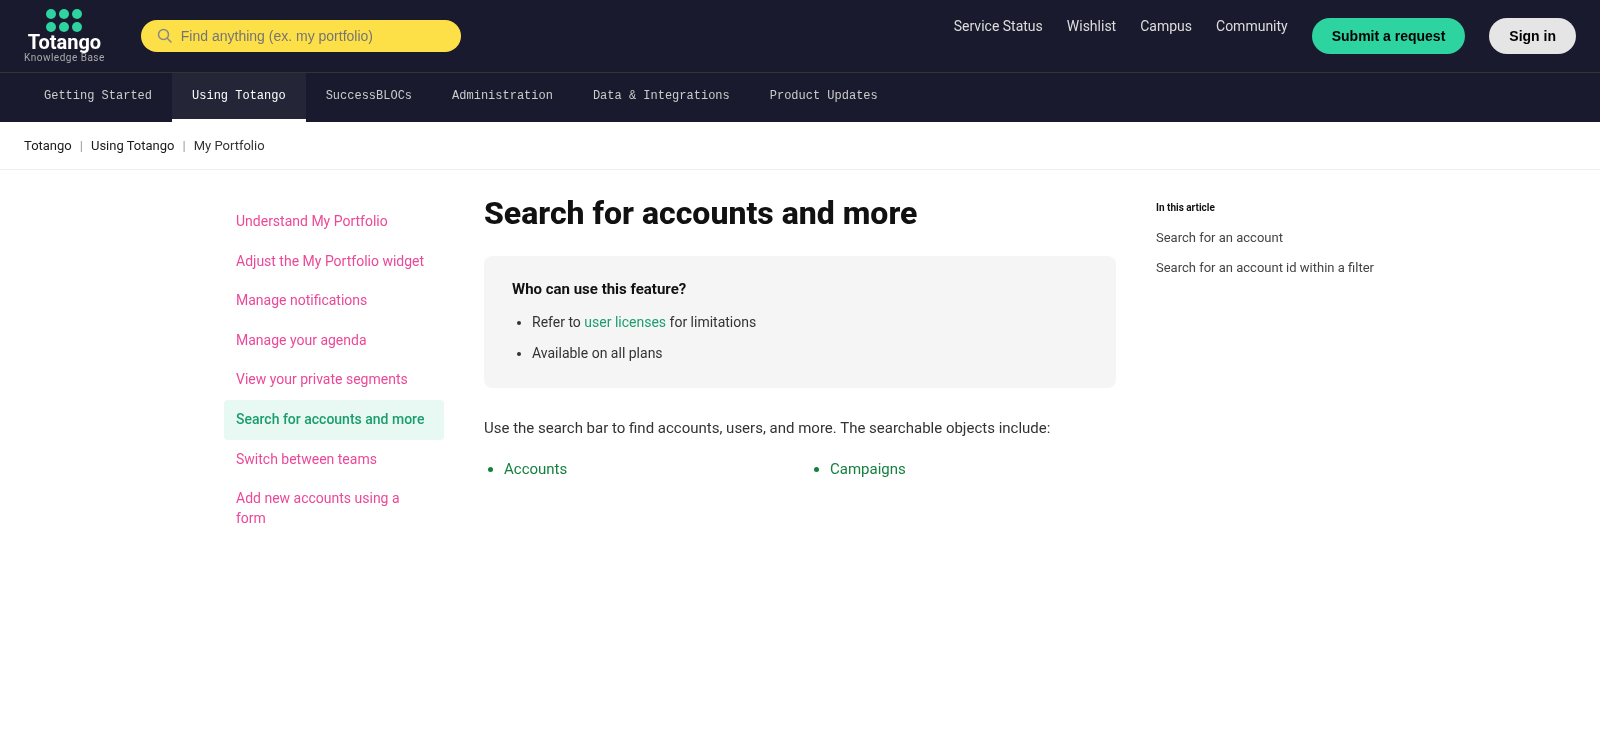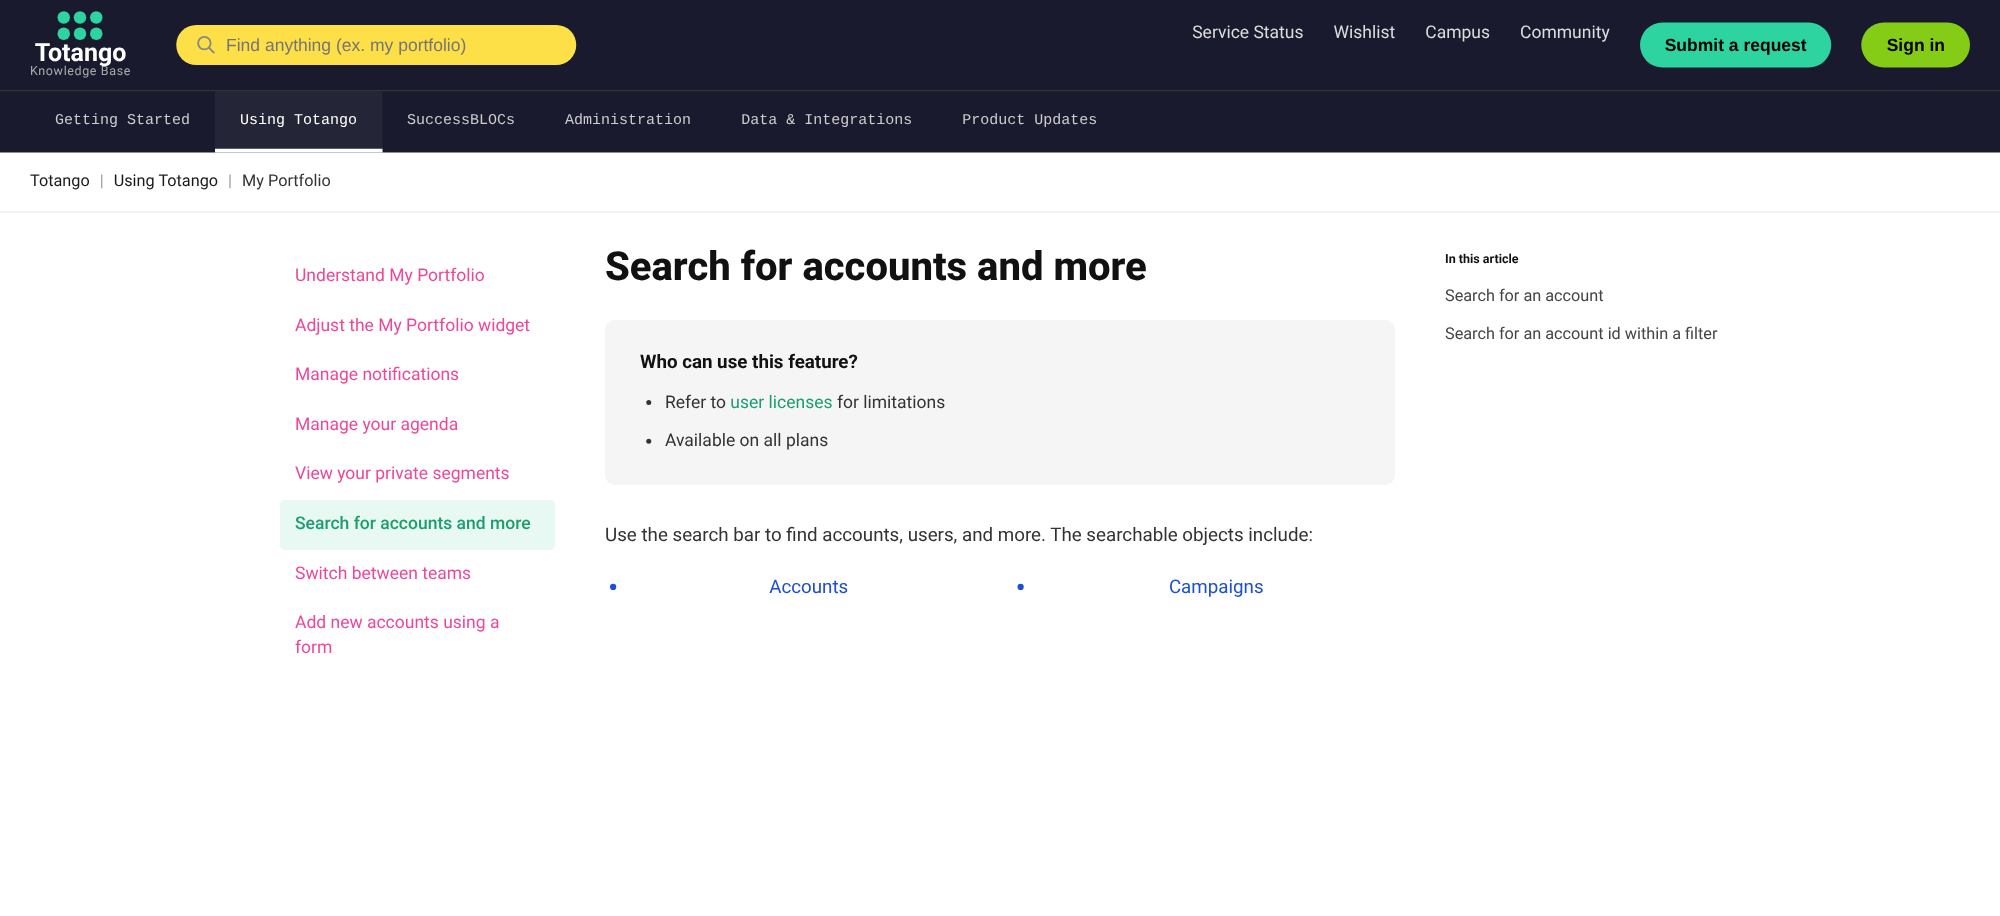--- a/index.html
+++ b/index.html
@@ -79,21 +79,21 @@
       background: #2dd4a0;
       color: #000;
       border: none;
       border-radius: 24px;
       padding: 10px 20px;
       font-size: 14px;
       font-weight: 600;
       cursor: pointer;
     }
     .btn-signin {
-      background: #84cc16;
+      background: #e5e5e5;
       color: #000;
       border: none;
       border-radius: 24px;
       padding: 10px 20px;
       font-size: 14px;
       font-weight: 600;
       cursor: pointer;
     }
 
     
@@ -216,22 +216,21 @@
       line-height: 1.6;
       margin-bottom: 20px;
     }
     .article-list {
       list-style: disc;
       padding-left: 20px;
       display: grid;
       grid-template-columns: 1fr 1fr;
       gap: 8px 40px;
       font-size: 15px;
-      color: #1d4ed8;
-      text-align: center;
+      color: #15803d;
     }
 
     
     .right-panel {
       width: 220px;
       flex-shrink: 0;
       padding-top: 8px;
     }
     .right-panel-title {
       font-size: 10px;

